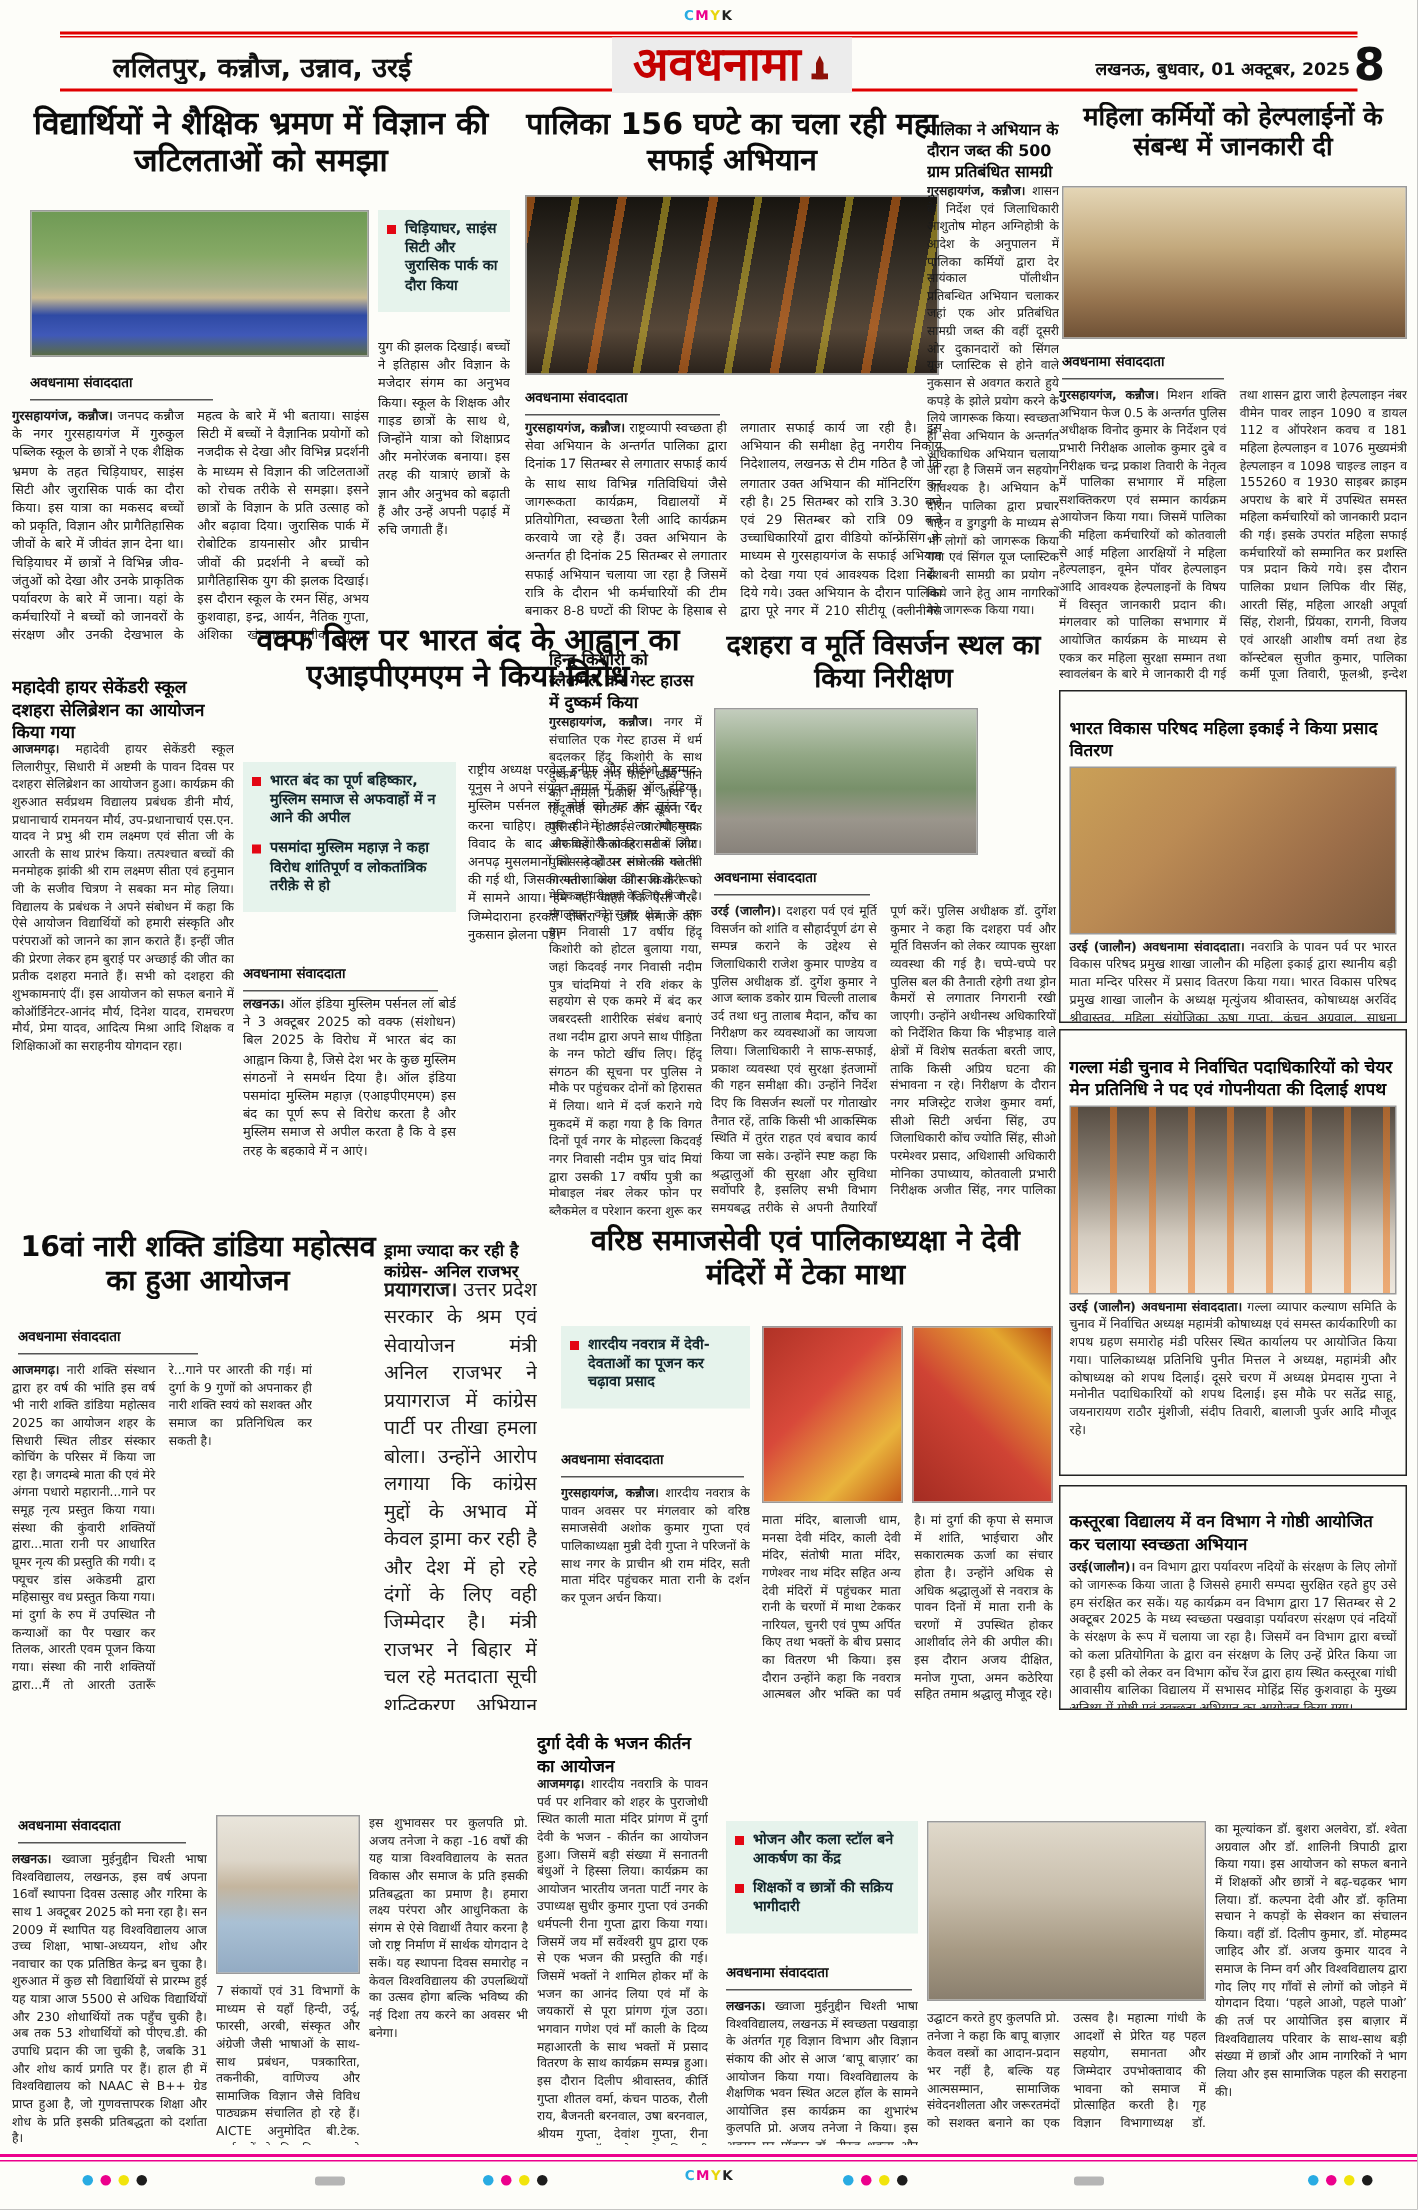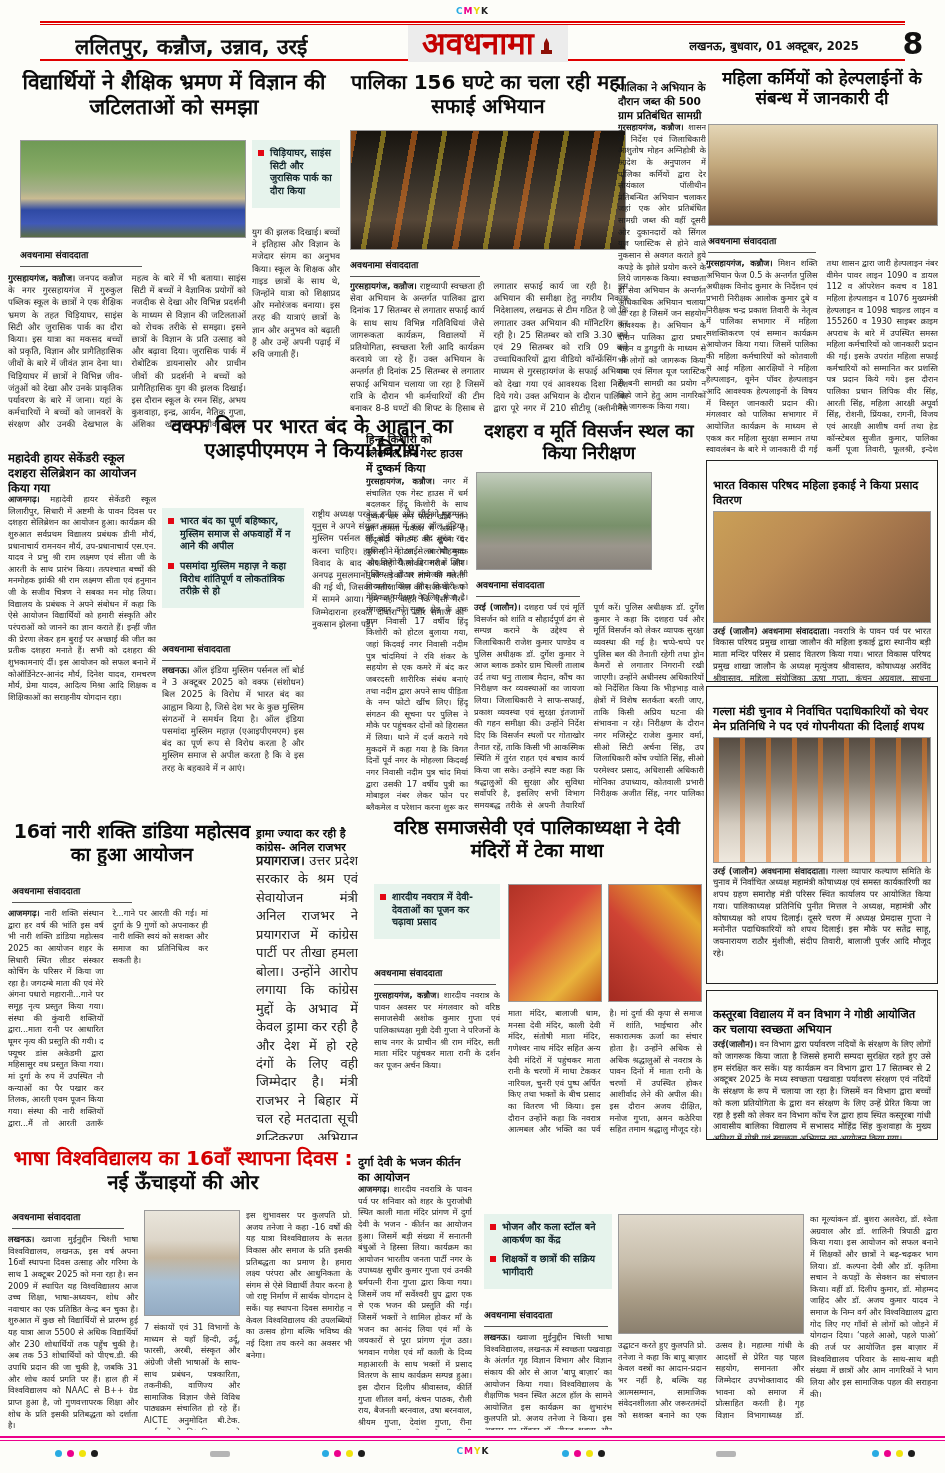--- a/index.html
+++ b/index.html
@@ -3,21 +3,21 @@
 <meta charset="utf-8">
 <style>
   html,body{margin:0;padding:0;background:#9a9a9a;}
   .page{position:relative;width:945px;height:1473px;margin:0 auto;background:#fdfdf9;
         font-family:"DejaVu Sans","Liberation Sans",sans-serif;overflow:hidden;color:#1b1b1b;}
   .abs{position:absolute;box-sizing:border-box;overflow:hidden;}
   .rule-red{position:absolute;left:40px;right:40px;height:1.6px;background:#e00000;}
   .rule-mag{position:absolute;left:0;right:0;height:2px;background:#ec008c;}
   .cmyk-label{font-size:9px;font-weight:bold;letter-spacing:1px;text-align:center;}
   .cl-c{color:#29abe2}.cl-m{color:#ec008c}.cl-y{color:#e8d50a}.cl-k{color:#222}
-  .editions{font-size:21px;font-weight:bold;color:#111;}
+  .editions{font-size:18px;font-weight:bold;color:#111;}
   .masthead-box{background:#ececec;text-align:center;padding:2px 5px;}
   .masthead{font-size:31px;font-weight:bold;color:#c40000;line-height:1.05;white-space:nowrap;}
   .m-icon{display:inline-block;vertical-align:baseline;margin:0 1px;}
   .hdr-date{font-size:11.5px;font-weight:bold;color:#111;}
   .pageno{font-size:30px;font-weight:bold;color:#111;}
   .h-xl{font-weight:bold;color:#0c0c0c;text-align:center;line-height:1.2;}
   .h-sm{font-weight:bold;color:#0c0c0c;line-height:1.3;margin-top:13px;}
   .red{color:#d40000;}
   .bt{font-size:8.6px;line-height:1.42;text-align:justify;color:#1b1b1b;}
   .bt p{margin:0 0 4px 0;}
@@ -61,21 +61,21 @@
   <div class="abs editions" style="left:75px;top:32px;width:320px;">ललितपुर, कन्नौज, उन्नाव, उरई</div>
   <div class="abs masthead-box" style="left:408px;top:25px;width:160px;">
     <span class="masthead"><span>अवधनामा</span></span>
     <span class="m-icon">
       <svg width="13" height="16" viewBox="0 0 13 16">
           <path d="M6.5 0 L9 5 L9 16 L4 16 L4 5 Z" fill="#8d1007"></path>
           <rect x="1" y="12" width="11" height="4" fill="#8d1007"></rect>
         </svg>
     </span>
   </div>
-  <div class="abs hdr-date" style="left:664px;top:38px;width:220px;text-align:center;">लखनऊ, बुधवार, 01 अक्टूबर, 2025</div>
+  <div class="abs hdr-date" style="left:680px;top:38px;width:220px;text-align:right;">लखनऊ, बुधवार, 01 अक्टूबर, 2025</div>
   <div class="abs pageno" style="left:893px;top:26px;width:40px;text-align:center;">8</div>
 
   <div class="abs h-xl" style="left:8px;top:70px;width:332px;font-size:21px;">विद्यार्थियों ने शैक्षिक भ्रमण में विज्ञान की जटिलताओं को समझा</div>
   <div class="photo ph-trip" style="left:20px;top:140px;width:226px;height:98px;"></div>
   <div class="abs bt" style="left:252px;top:226px;width:88px;height:182px;">युग की झलक दिखाई। बच्चों ने इतिहास और विज्ञान के मजेदार संगम का अनुभव किया। स्कूल के शिक्षक और गाइड छात्रों के साथ थे, जिन्होंने यात्रा को शिक्षाप्रद और मनोरंजक बनाया। इस तरह की यात्राएं छात्रों के ज्ञान और अनुभव को बढ़ाती हैं और उन्हें अपनी पढ़ाई में रुचि जगाती हैं।</div>
   <div class="abs kicker" style="left:252px;top:140px;width:88px;">
     <p class="ki">चिड़ियाघर, साइंस सिटी और जुरासिक पार्क का दौरा किया</p>
   </div>
   <div class="abs byline" style="left:20px;top:248px;width:122px;">अवधनामा संवाददाता</div>
   <div class="abs bt cols2" style="left:8px;top:272px;width:238px;height:160px;">
@@ -184,24 +184,20 @@
   </div>
   <div class="abs byline" style="left:374px;top:966px;width:122px;">अवधनामा संवाददाता</div>
   <div class="abs bt" style="left:374px;top:990px;width:126px;height:150px;font-size:8.2px;">
     <b class="dl">गुरसहायगंज, कन्नौज।</b>
     <span>शारदीय नवरात्र के पावन अवसर पर मंगलवार को वरिष्ठ समाजसेवी अशोक कुमार गुप्ता एवं पालिकाध्यक्षा मुन्नी देवी गुप्ता ने परिजनों के साथ नगर के प्राचीन श्री राम मंदिर, सती माता मंदिर पहुंचकर माता रानी के दर्शन कर पूजन अर्चन किया।</span>
   </div>
   <div class="photo ph-temple1" style="left:508px;top:884px;width:94px;height:118px;"></div>
   <div class="photo ph-temple2" style="left:608px;top:884px;width:94px;height:118px;"></div>
   <div class="abs bt cols2" style="left:508px;top:1008px;width:194px;height:132px;font-size:8.2px;">माता मंदिर, बालाजी धाम, मनसा देवी मंदिर, काली देवी मंदिर, संतोषी माता मंदिर, गणेश्वर नाथ मंदिर सहित अन्य देवी मंदिरों में पहुंचकर माता रानी के चरणों में माथा टेककर नारियल, चुनरी एवं पुष्प अर्पित किए तथा भक्तों के बीच प्रसाद का वितरण भी किया। इस दौरान उन्होंने कहा कि नवरात्र आत्मबल और भक्ति का पर्व है। मां दुर्गा की कृपा से समाज में शांति, भाईचारा और सकारात्मक ऊर्जा का संचार होता है। उन्होंने अधिक से अधिक श्रद्धालुओं से नवरात्र के पावन दिनों में माता रानी के चरणों में उपस्थित होकर आशीर्वाद लेने की अपील की। इस दौरान अजय दीक्षित, मनोज गुप्ता, अमन कठेरिया सहित तमाम श्रद्धालु मौजूद रहे।</div>
 
-  <div class="abs h-xl" style="left:10px;top:1146px;width:346px;font-size:20px;">
-    <span class="red">भाषा विश्वविद्यालय का 16वाँ स्थापना दिवस :</span>
-    <span>नई ऊँचाइयों की ओर</span>
-  </div>
   <div class="abs byline" style="left:12px;top:1210px;width:112px;">अवधनामा संवाददाता</div>
   <div class="photo ph-vc" style="left:144px;top:1210px;width:96px;height:106px;"></div>
   <div class="abs bt" style="left:8px;top:1234px;width:130px;height:196px;font-size:8.2px;">
     <b class="dl">लखनऊ।</b>
     <span>ख्वाजा मुईनुद्दीन चिश्ती भाषा विश्वविद्यालय, लखनऊ, इस वर्ष अपना 16वाँ स्थापना दिवस उत्साह और गरिमा के साथ 1 अक्टूबर 2025 को मना रहा है। सन 2009 में स्थापित यह विश्वविद्यालय आज उच्च शिक्षा, भाषा-अध्ययन, शोध और नवाचार का एक प्रतिष्ठित केन्द्र बन चुका है। शुरुआत में कुछ सौ विद्यार्थियों से प्रारम्भ हुई यह यात्रा आज 5500 से अधिक विद्यार्थियों और 230 शोधार्थियों तक पहुँच चुकी है। अब तक 53 शोधार्थियों को पीएच.डी. की उपाधि प्रदान की जा चुकी है, जबकि 31 और शोध कार्य प्रगति पर हैं। हाल ही में विश्वविद्यालय को NAAC से B++ ग्रेड प्राप्त हुआ है, जो गुणवत्तापरक शिक्षा और शोध के प्रति इसकी प्रतिबद्धता को दर्शाता है।</span>
   </div>
   <div class="abs bt" style="left:144px;top:1322px;width:96px;height:108px;font-size:8.2px;">7 संकायों एवं 31 विभागों के माध्यम से यहाँ हिन्दी, उर्दू, फारसी, अरबी, संस्कृत और अंग्रेजी जैसी भाषाओं के साथ-साथ प्रबंधन, पत्रकारिता, तकनीकी, वाणिज्य और सामाजिक विज्ञान जैसे विविध पाठ्यक्रम संचालित हो रहे हैं। AICTE अनुमोदित बी.टेक. कार्यक्रमों ने विश्वविद्यालय को और अधिक बहुआयामी पहचान दी है। स्थापना दिवस पर आयोजित मुख्य कार्यक्रमों में शामिल होंगे - रंगारंग सांस्कृतिक प्रस्तुतियाँ, विश्वविद्यालय के कर्मचारियों का सम्मान एवं Felicitation, एक महत्वपूर्ण परिसंवाद/ सेमिनार, तथा विश्वविद्यालय की उपलब्धियों पर आधारित डॉक्यूमेंट्री का विमोचन। इस अवसर के मुख्य अतिथि होंगे - प्रो. अनिल शुक्ला।</div>
   <div class="abs bt" style="left:246px;top:1210px;width:106px;height:220px;font-size:8.2px;">इस शुभावसर पर कुलपति प्रो. अजय तनेजा ने कहा -16 वर्षों की यह यात्रा विश्वविद्यालय के सतत विकास और समाज के प्रति इसकी प्रतिबद्धता का प्रमाण है। हमारा लक्ष्य परंपरा और आधुनिकता के संगम से ऐसे विद्यार्थी तैयार करना है जो राष्ट्र निर्माण में सार्थक योगदान दे सकें। यह स्थापना दिवस समारोह न केवल विश्वविद्यालय की उपलब्धियों का उत्सव होगा बल्कि भविष्य की नई दिशा तय करने का अवसर भी बनेगा।</div>
 
   <div class="abs h-sm" style="left:358px;top:1142px;width:114px;font-size:11.4px;">दुर्गा देवी के भजन कीर्तन का आयोजन</div>

